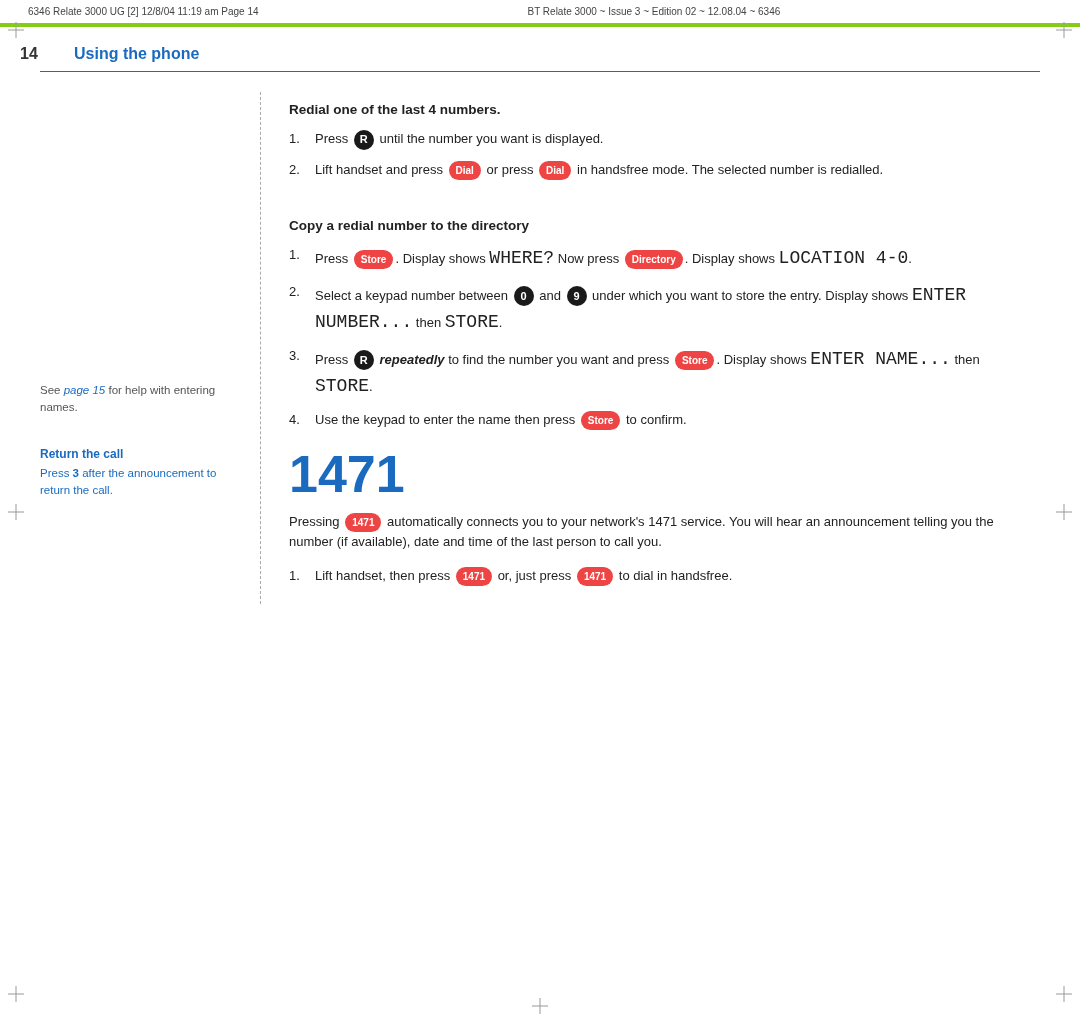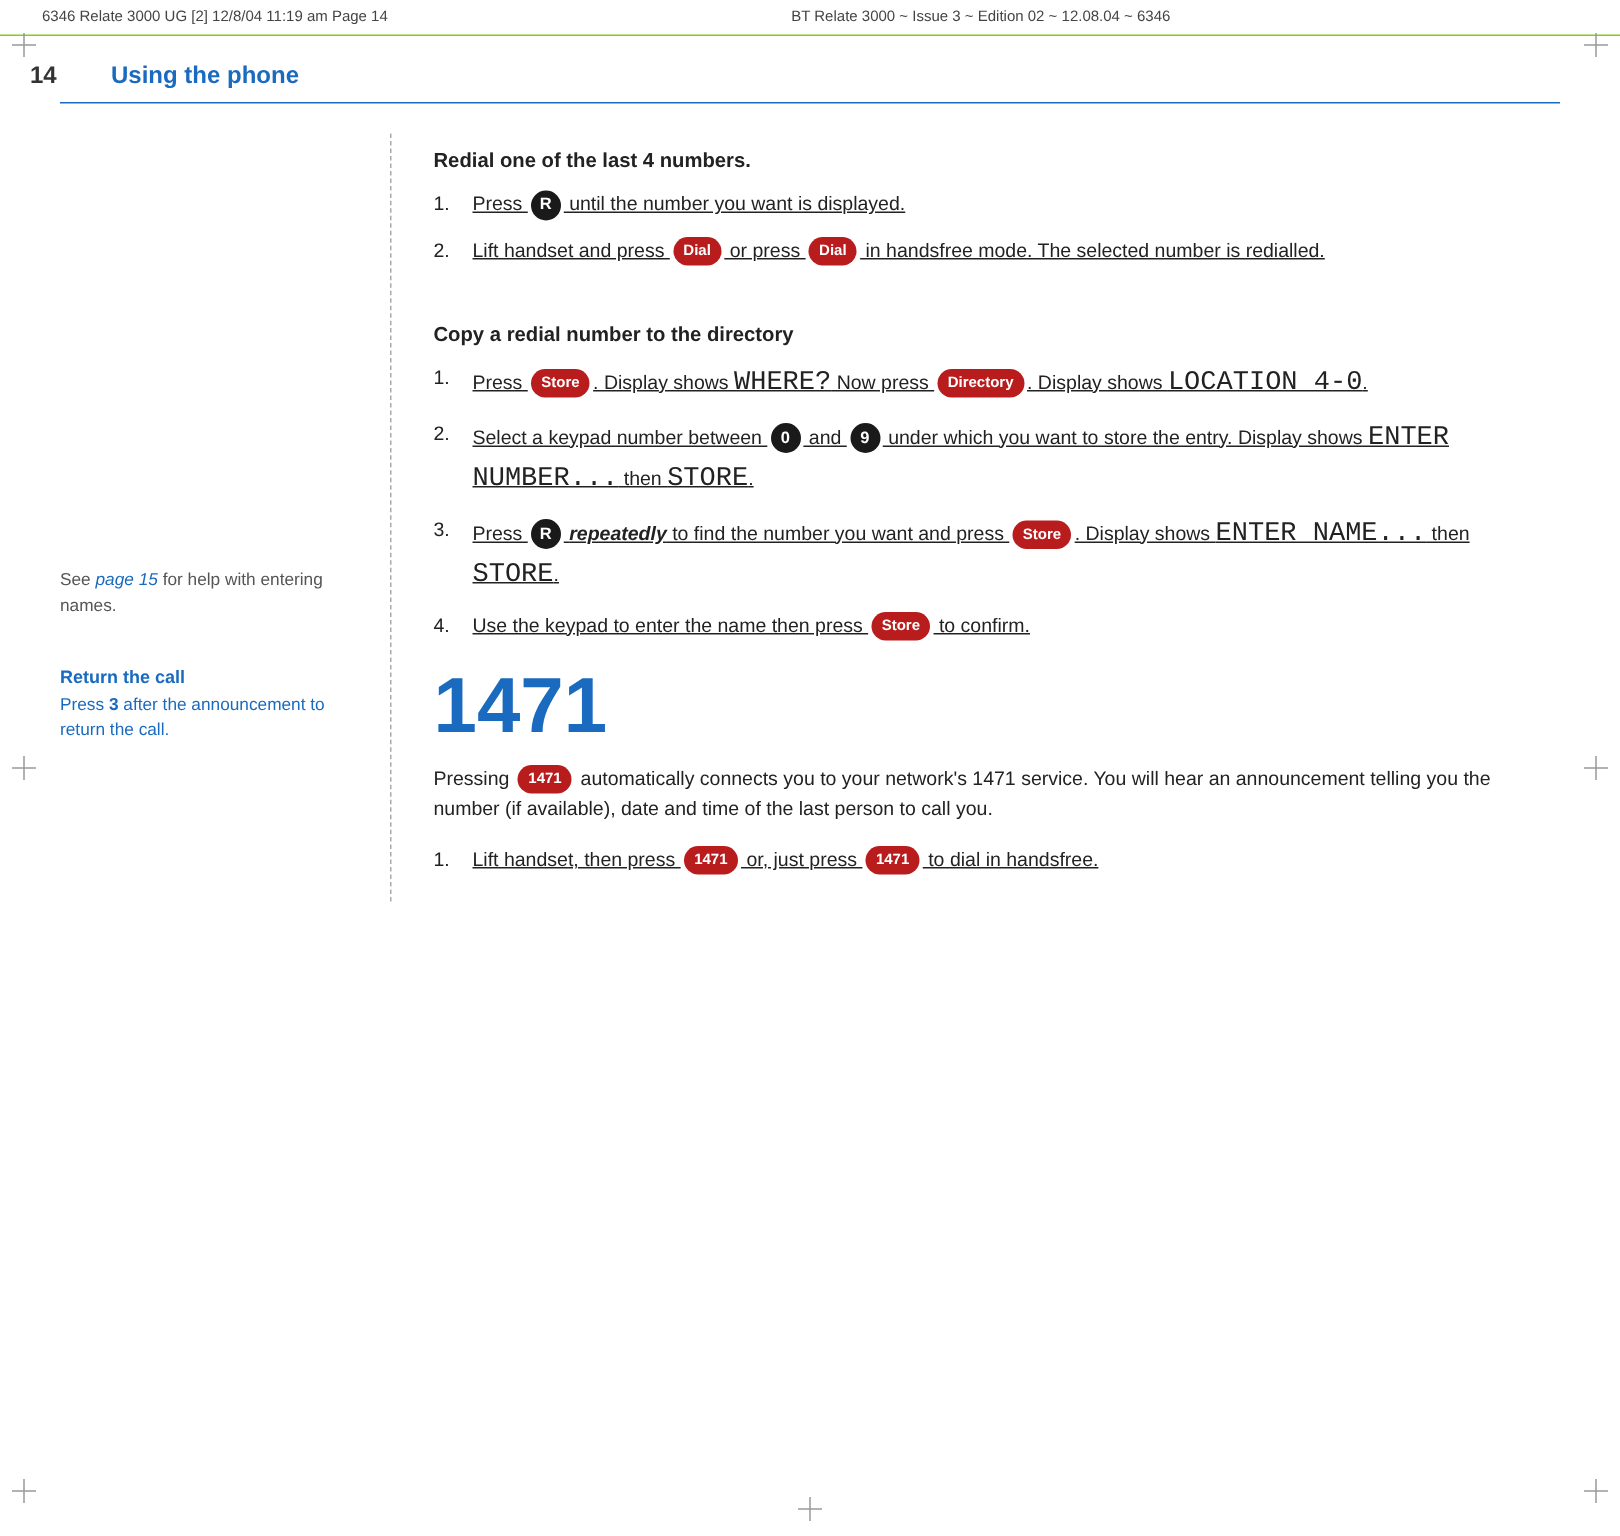--- a/index.html
+++ b/index.html
@@ -23,21 +23,21 @@
     }
 
     
     .top-bar {
       display: flex;
       justify-content: space-between;
       align-items: flex-end;
       padding: 6px 28px;
       font-size: 10px;
       color: #444;
-      border-bottom: 1px solid #84cc16;
+      border-bottom: 4px solid #84cc16;
     }
 
     
     .corner-mark {
       position: absolute;
       width: 16px;
       height: 16px;
     }
     .corner-mark svg {
       width: 16px;
@@ -151,29 +151,28 @@
       line-height: 1.5;
     }
 
     .list-num {
       min-width: 18px;
       font-size: 13px;
     }
 
     .list-text {
       flex: 1;
-      text-decoration: underline;
     }
 
     
     .btn-pill {
       display: inline-flex;
       align-items: center;
       justify-content: center;
-      background: #b91c1c;
+      background: #ef4444;
       color: #fff;
       border-radius: 10px;
       font-size: 10px;
       padding: 2px 7px;
       font-weight: bold;
       white-space: nowrap;
       vertical-align: middle;
       margin: 0 2px;
     }
 

